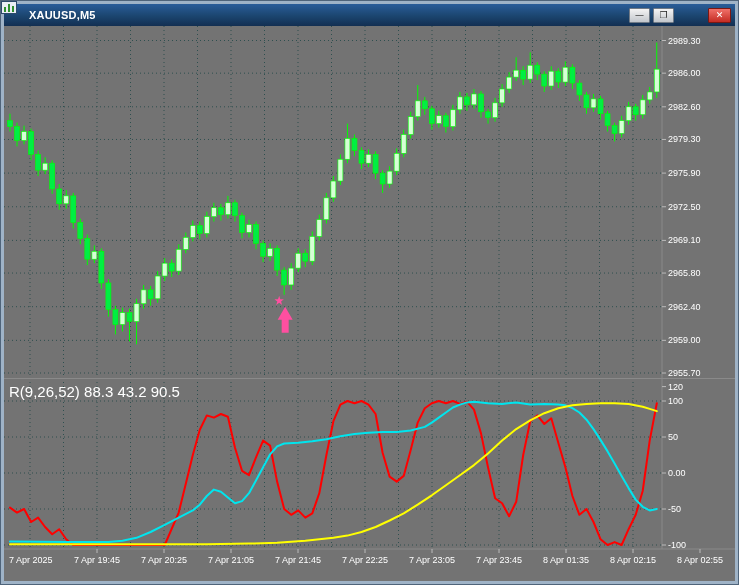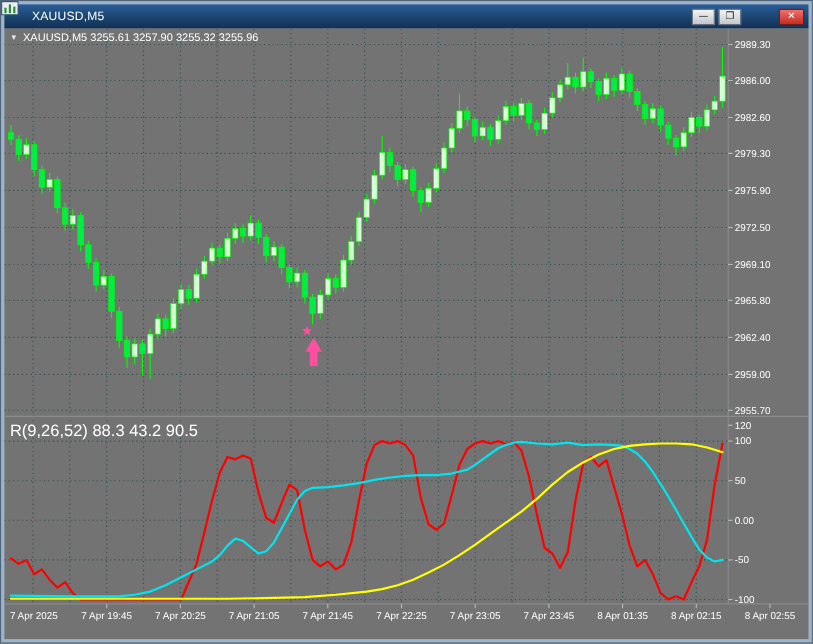--- a/index.html
+++ b/index.html
@@ -13,21 +13,21 @@
     position:relative;
   }
   .titlebar{
     height:22px;
     background:linear-gradient(180deg,#2a5d99 0%,#1b456f 55%,#132f52 100%);
     display:flex;align-items:center;
     padding:0 4px;
     color:#fff;
   }
   .app-icon{width:16px;height:13px;margin-right:5px;display:inline-block;}
-  .title{font-size:11px;font-weight:normal;letter-spacing:.2px;flex:0 0 auto;}
+  .title{font-size:11px;font-weight:bold;letter-spacing:.2px;flex:0 0 auto;}
   .win-buttons{margin-left:auto;display:flex;align-items:center;}
   .win-btn{
     width:21px;height:15px;margin-left:3px;
     background:linear-gradient(180deg,#f4f4f4,#c2c6cc);
     border:1px solid #707a86;border-radius:1px;
     font-size:9px;line-height:12px;color:#1b1b1b;
     display:flex;align-items:center;justify-content:center;
     padding:0;cursor:default;font-family:"DejaVu Sans",sans-serif;
   }
   .win-btn.close{
@@ -360,19 +360,15 @@
         <text x="160" y="537" fill="#ffffff" font-size="9" text-anchor="middle">7 Apr 20:25</text>
         <text x="227" y="537" fill="#ffffff" font-size="9" text-anchor="middle">7 Apr 21:05</text>
         <text x="294" y="537" fill="#ffffff" font-size="9" text-anchor="middle">7 Apr 21:45</text>
         <text x="361" y="537" fill="#ffffff" font-size="9" text-anchor="middle">7 Apr 22:25</text>
         <text x="428" y="537" fill="#ffffff" font-size="9" text-anchor="middle">7 Apr 23:05</text>
         <text x="495" y="537" fill="#ffffff" font-size="9" text-anchor="middle">7 Apr 23:45</text>
         <text x="562" y="537" fill="#ffffff" font-size="9" text-anchor="middle">8 Apr 01:35</text>
         <text x="629" y="537" fill="#ffffff" font-size="9" text-anchor="middle">8 Apr 02:15</text>
         <text x="696" y="537" fill="#ffffff" font-size="9" text-anchor="middle">8 Apr 02:55</text>
       </svg>
-    <div class="sym-header">
-      <span class="marker">▼</span>
-      <span>XAUUSD,M5 3255.61 3257.90 3255.32 3255.96</span>
-    </div>
     <div class="ind-header">R(9,26,52) 88.3 43.2 90.5</div>
   </div>
 </div>
 
 </body></html>

